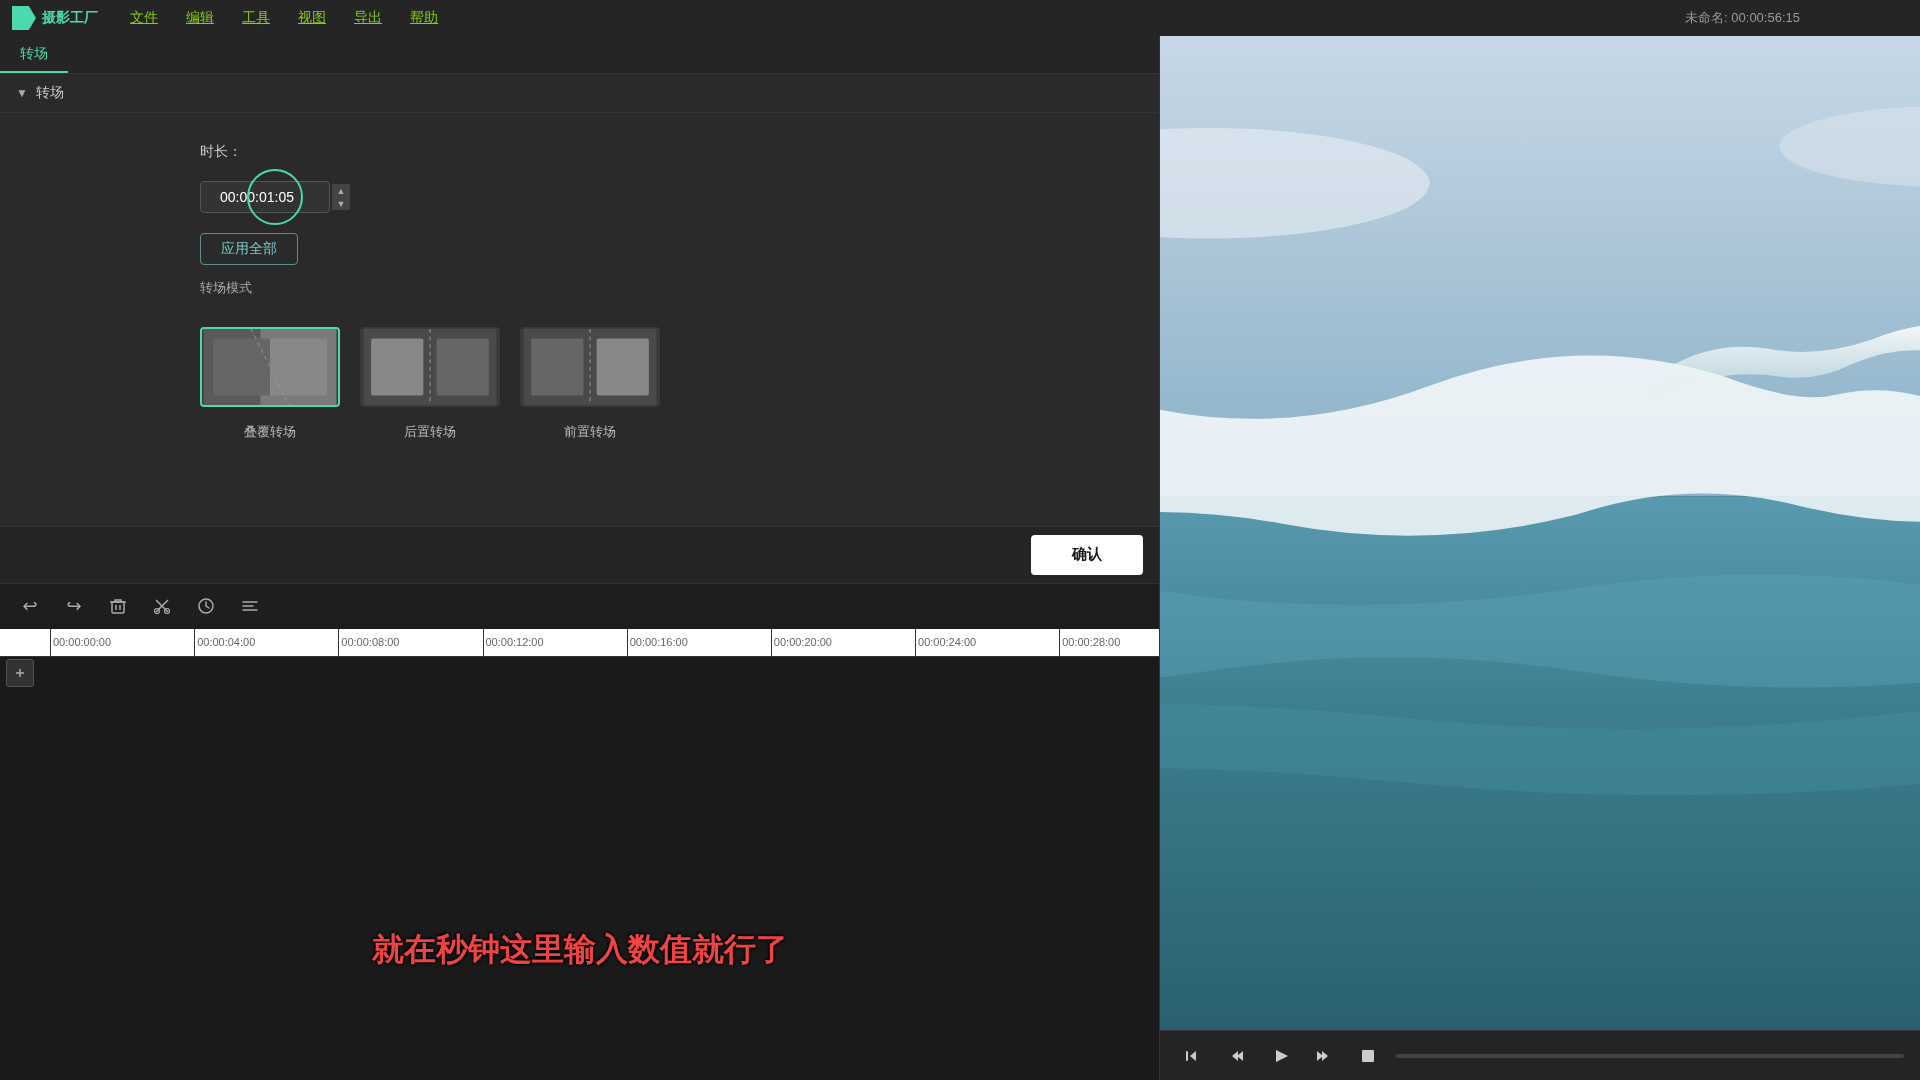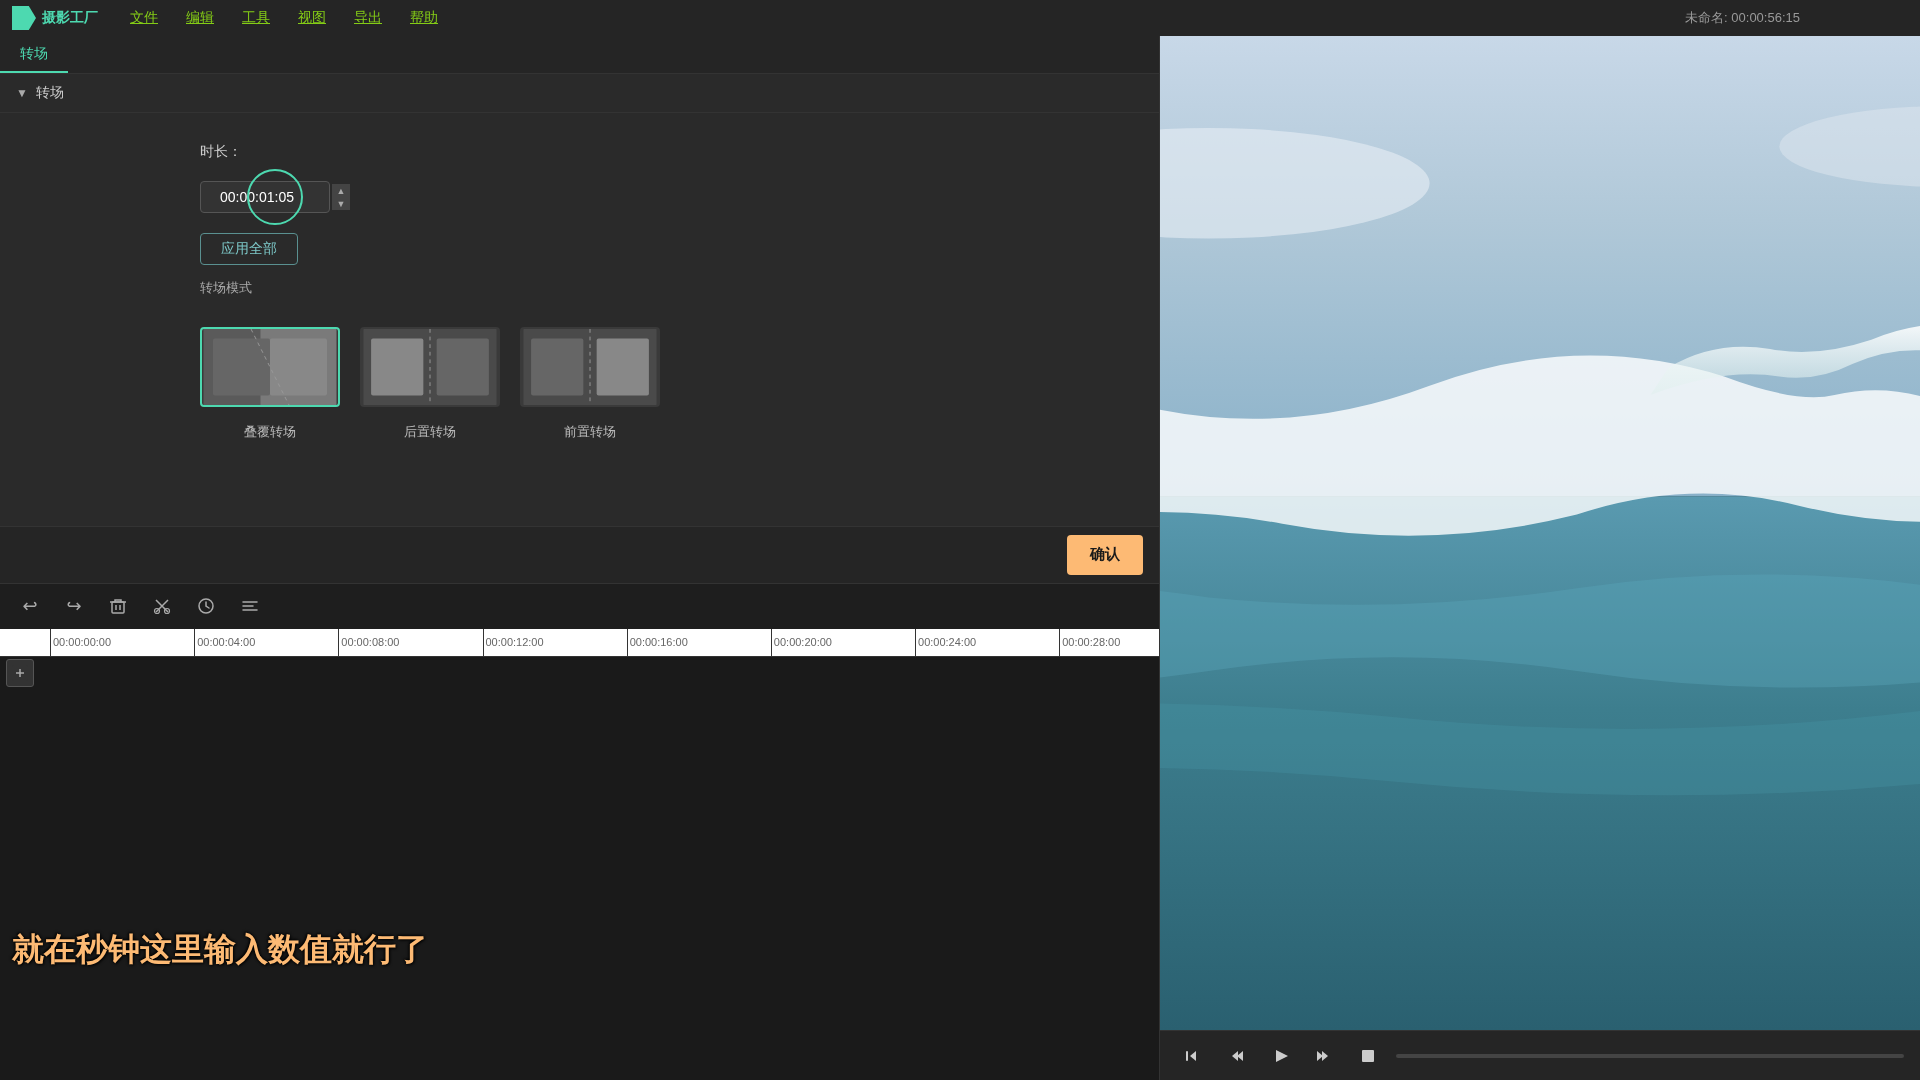--- a/index.html
+++ b/index.html
@@ -238,23 +238,23 @@
 
     
     #confirm-row {
       display: flex;
       justify-content: flex-end;
       padding: 8px 16px;
       background: #252525;
       border-top: 1px solid #333;
     }
     #confirm-btn {
-      width: 76px;
+      width: 112px;
       height: 40px;
-      background: #fdba74;
+      background: #ffffff;
       border: none;
       color: #1a1a1a;
       font-size: 15px;
       font-weight: bold;
       border-radius: 4px;
       cursor: pointer;
     }
 
     
     #toolbar {
@@ -309,24 +309,25 @@
     }
     #timeline-tracks {
       height: calc(100% - 28px);
       background: #1a1a1a;
     }
 
     
     #subtitle {
       position: absolute;
       bottom: 108px;
-      left: 12px;
+      left: 0;
       width: 1160px;
+      text-align: center;
       font-size: 32px;
-      color: #fdba74;
+      color: #ef4444;
       font-weight: bold;
       text-shadow: 1px 1px 3px #000, -1px -1px 3px #000;
       pointer-events: none;
       z-index: 10;
     }
 
     
     #right-panel {
       flex: 1;
       display: flex;

